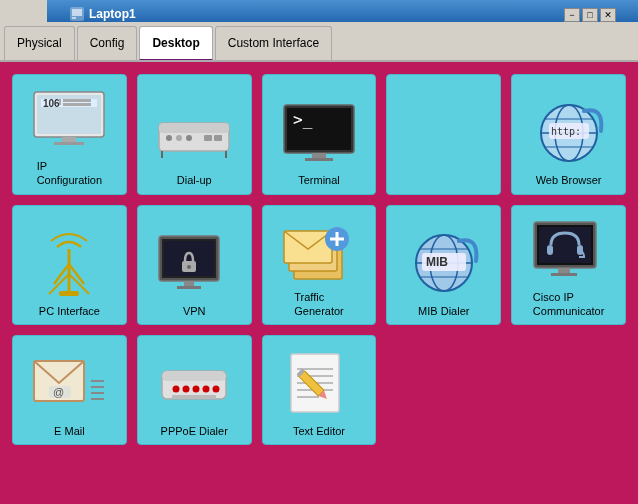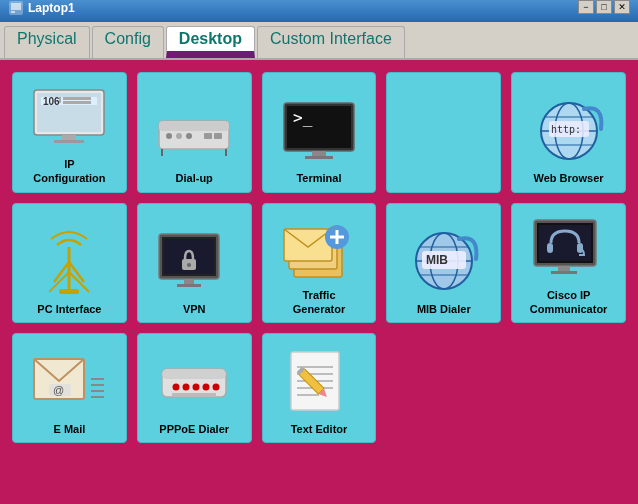--- a/index.html
+++ b/index.html
@@ -8,23 +8,24 @@
       font-size: 12px;
       background: #d4d0c8;
       width: 638px;
       height: 504px;
       overflow: hidden;
     }
     .title-bar {
       background: linear-gradient(to bottom, #4a90d0 0%, #2468b0 100%);
       height: 22px;
       display: flex;
-      align-items: flex-start;
-      padding: 0 8px;
+      align-items: flex-end;
+      padding: 0 22px;
       justify-content: space-between;
+      margin-left: 47px;
     }
     .title-bar-left {
       display: flex;
       align-items: center;
       gap: 4px;
       color: white;
       font-size: 12px;
       font-weight: bold;
     }
     .title-bar-icon {
@@ -47,32 +48,32 @@
       cursor: pointer;
     }
     .tab-bar {
       background: #d4d0c8;
       display: flex;
       gap: 2px;
       padding: 4px 4px 0 4px;
       border-bottom: 2px solid #aaa;
     }
     .tab {
-      padding: 3px 12px;
+      padding: 9px 12px;
       background: #d4d0c8;
       border: 1px solid #aaa;
       border-bottom: none;
       cursor: pointer;
-      font-size: 16px;
-      color: #0f766e;
+      font-size: 12px;
+      color: #000000;
       border-radius: 3px 3px 0 0;
     }
     .tab.active {
       background: #ffffff;
-      border-bottom: 7px solid #701a75;
+      border-bottom: 1px solid #701a75;
       z-index: 1;
       font-weight: bold;
     }
     .main-content {
       background: #be185d;
       padding: 12px;
       height: calc(504px - 22px - 32px);
       overflow-y: auto;
     }
     .grid {
@@ -94,24 +95,23 @@
     }
     .app-icon {
       width: 80px;
       height: 72px;
       display: flex;
       align-items: center;
       justify-content: center;
       margin-bottom: 4px;
     }
     .app-label {
-      text-align: center;
       font-size: 11px;
       color: #000;
-      font-weight: bold;
+      font-weight: normal;
       line-height: 1.3;
     }
 
     
     svg { overflow: visible; }
   </style>
 </head>
 <body>
 
 <div class="title-bar">

